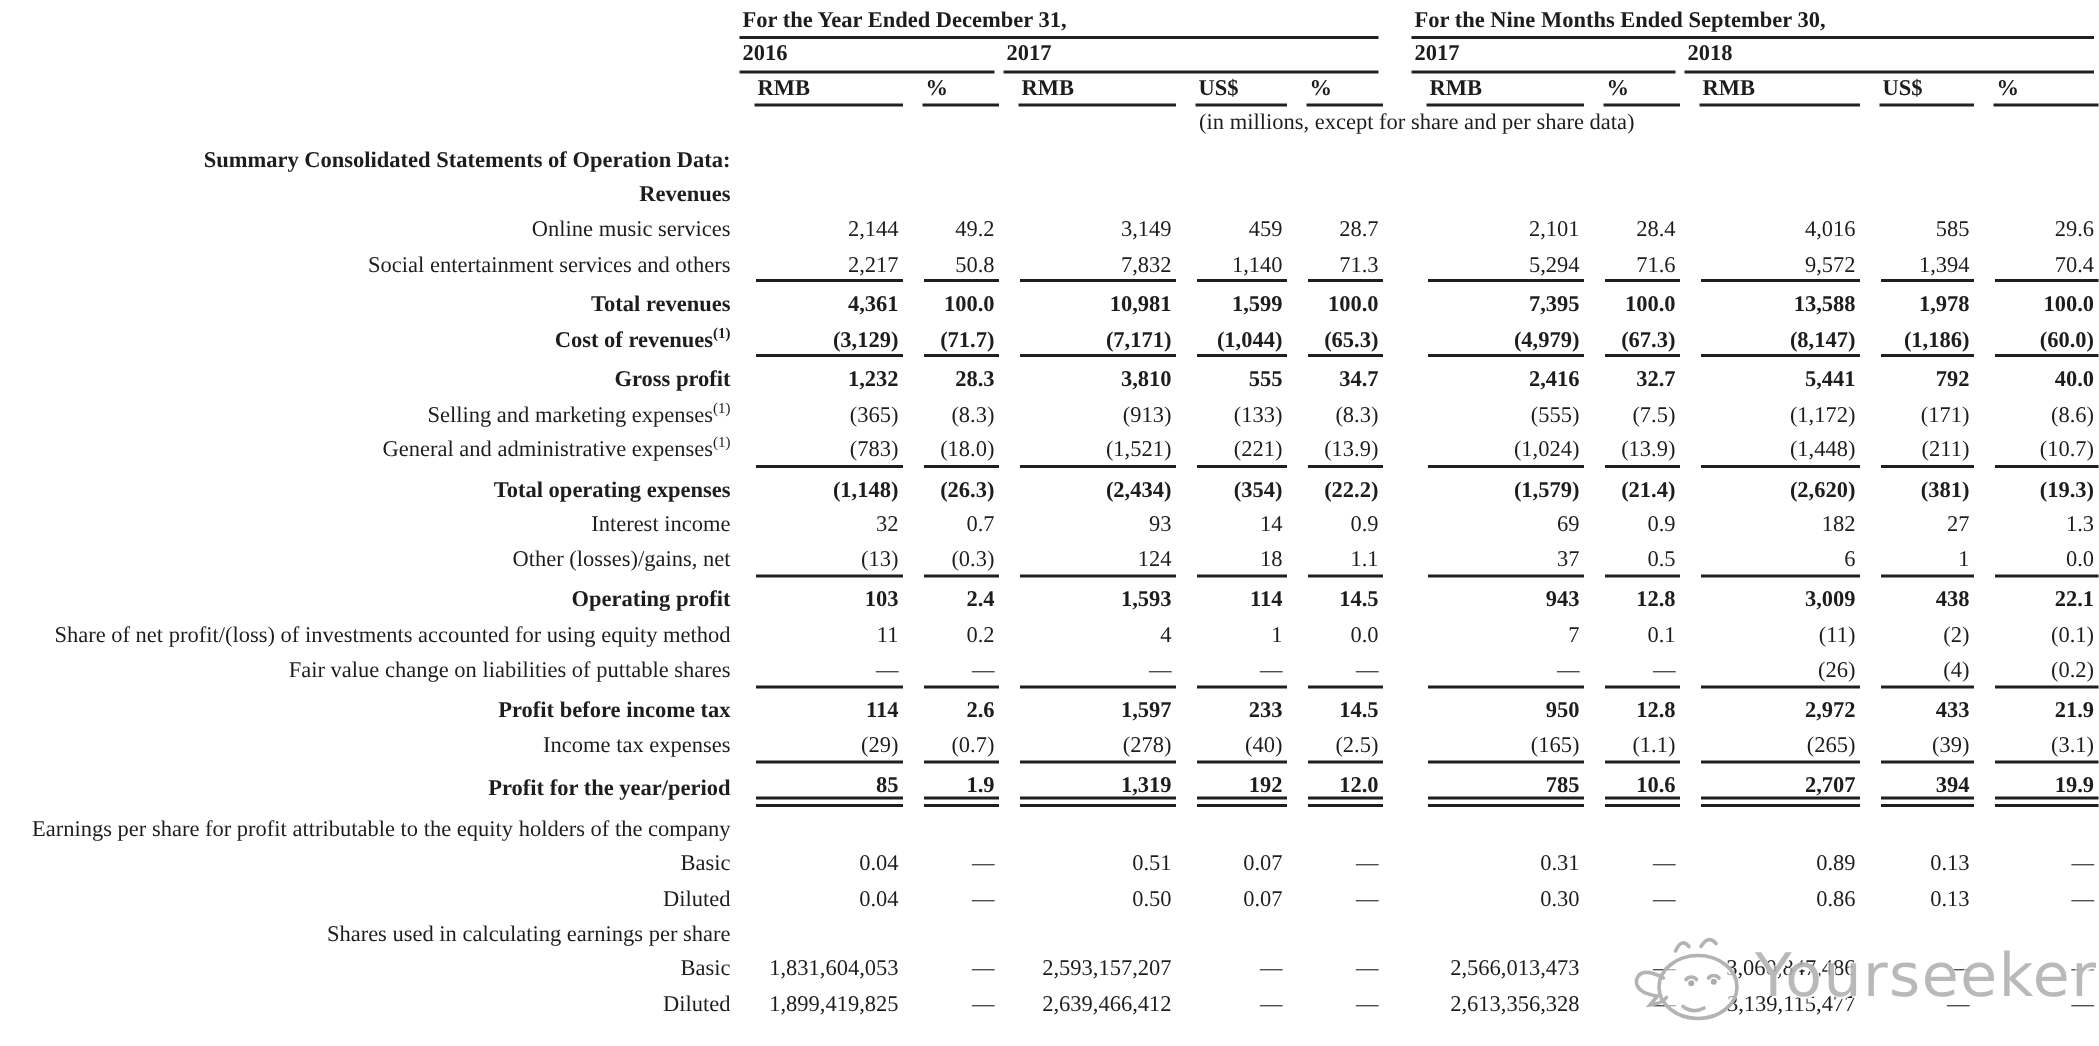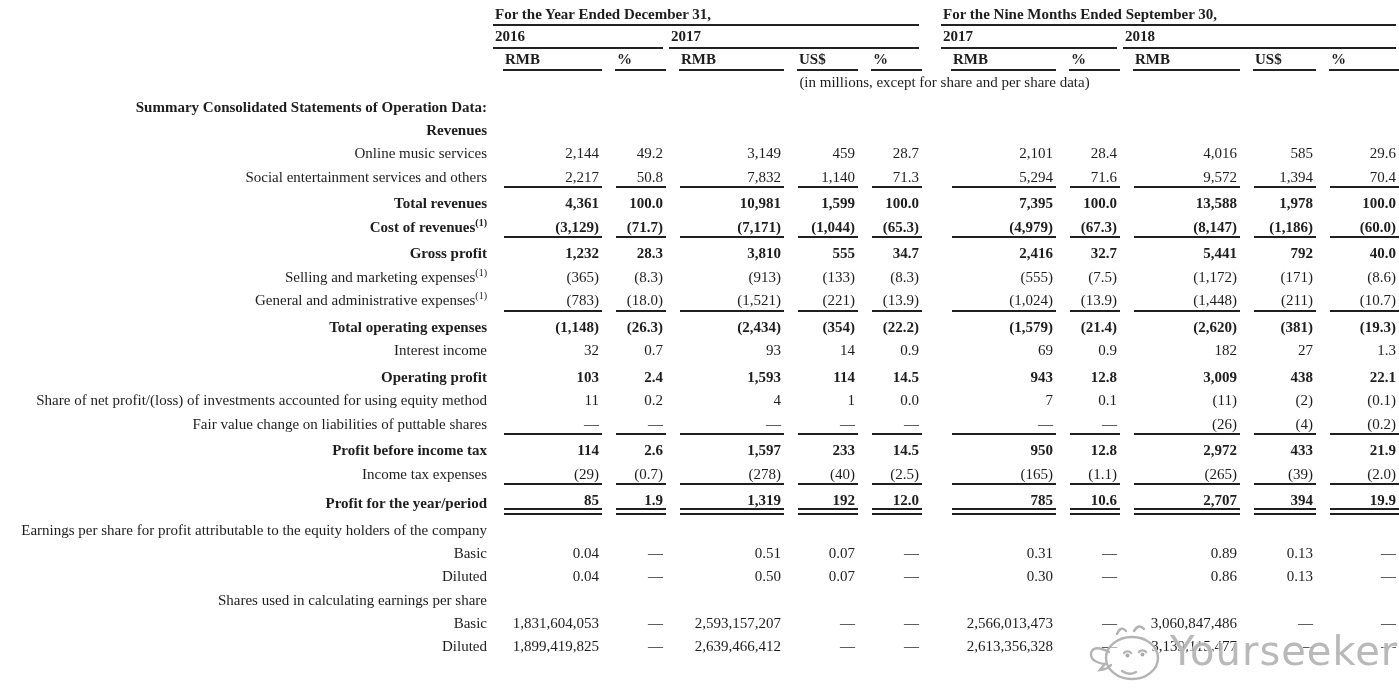--- a/index.html
+++ b/index.html
@@ -283,20 +283,34 @@
         <td class="val">93</td>
         <td class="val">14</td>
         <td class="val">0.9</td>
         <td class="sp"></td>
         <td class="val">69</td>
         <td class="val">0.9</td>
         <td class="val">182</td>
         <td class="val">27</td>
         <td class="val">1.3</td>
       </tr>
+      <tr class="">
+        <td class="lbl">Other (losses)/gains, net</td>
+        <td class="val u">(13)</td>
+        <td class="val u">(0.3)</td>
+        <td class="val u">124</td>
+        <td class="val u">18</td>
+        <td class="val u">1.1</td>
+        <td class="sp"></td>
+        <td class="val u">37</td>
+        <td class="val u">0.5</td>
+        <td class="val u">6</td>
+        <td class="val u">1</td>
+        <td class="val u">0.0</td>
+      </tr>
       <tr class="b gap">
         <td class="lbl">Operating profit</td>
         <td class="val">103</td>
         <td class="val">2.4</td>
         <td class="val">1,593</td>
         <td class="val">114</td>
         <td class="val">14.5</td>
         <td class="sp"></td>
         <td class="val">943</td>
         <td class="val">12.8</td>
@@ -351,21 +365,21 @@
         <td class="val u">(29)</td>
         <td class="val u">(0.7)</td>
         <td class="val u">(278)</td>
         <td class="val u">(40)</td>
         <td class="val u">(2.5)</td>
         <td class="sp"></td>
         <td class="val u">(165)</td>
         <td class="val u">(1.1)</td>
         <td class="val u">(265)</td>
         <td class="val u">(39)</td>
-        <td class="val u">(2.0)</td>
+        <td class="val u">(3.1)</td>
       </tr>
       <tr class="b gap">
         <td class="lbl">Profit for the year/period</td>
         <td class="val uu">85</td>
         <td class="val uu">1.9</td>
         <td class="val uu">1,319</td>
         <td class="val uu">192</td>
         <td class="val uu">12.0</td>
         <td class="sp"></td>
         <td class="val uu">785</td>

